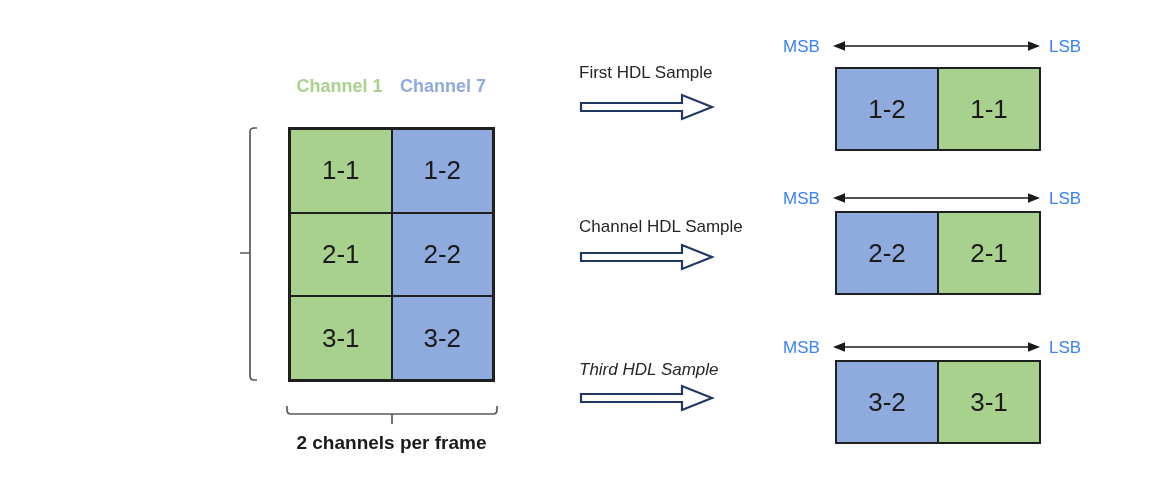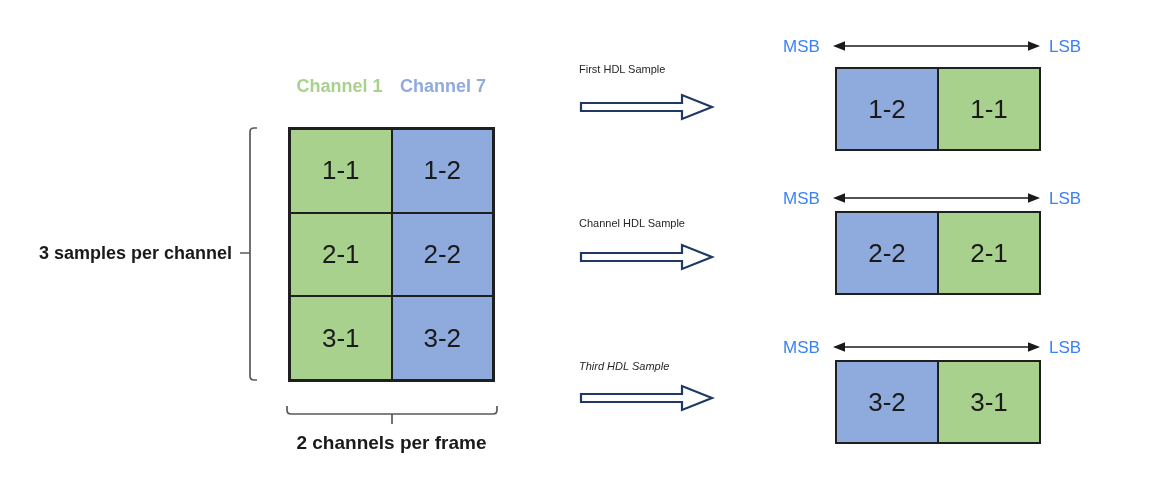--- a/index.html
+++ b/index.html
@@ -41,21 +41,21 @@
     line-height:20px;
   }
   .left-brace{left:238px;top:126px;}
   .bottom-brace{left:285px;top:404px;}
   .channels-label{
     left:288px;top:432px;width:207px;
     text-align:center;font-weight:bold;font-size:19px;color:#1a1a1a;
   }
 
   
-  .sample-label{font-size:11px;color:#262626;white-space:nowrap;}
+  .sample-label{font-size:17px;color:#262626;white-space:nowrap;}
   .lbl1{left:579px;top:63px;}
   .lbl2{left:579px;top:217px;}
   .lbl3{left:579px;top:360px;font-style:italic;}
 
   .blockarrow1{left:579px;top:93px;}
   .blockarrow2{left:579px;top:243px;}
   .blockarrow3{left:579px;top:384px;}
 
   .bitlabel{font-size:17px;color:#3b82f6;}
   .msb1{left:783px;top:37px;}  .lsb1{left:1049px;top:37px;}
@@ -92,21 +92,20 @@
 
   <div class="abs frame-grid">
     <div class="grid-cell" style="background: rgb(169, 209, 142);">1-1</div>
     <div class="grid-cell" style="background: rgb(143, 170, 220);">1-2</div>
     <div class="grid-cell" style="background: rgb(169, 209, 142);">2-1</div>
     <div class="grid-cell" style="background: rgb(143, 170, 220);">2-2</div>
     <div class="grid-cell" style="background: rgb(169, 209, 142);">3-1</div>
     <div class="grid-cell" style="background: rgb(143, 170, 220);">3-2</div>
   </div>
 
-  <div class="abs samples-label">3 samples per channel</div>
   <svg class="abs left-brace" width="20" height="258" viewBox="0 0 20 258">
     <path d="M19 2 L16 2 Q12 2 12 6 L12 250 Q12 254 16 254 L19 254 M12 127 L2 127" fill="none" stroke="#595959" stroke-width="1.7"></path>
   </svg>
 
   <svg class="abs bottom-brace" width="214" height="22" viewBox="0 0 214 22">
     <path d="M2 2 L2 6 Q2 10 6 10 L208 10 Q212 10 212 6 L212 2 M107 10 L107 20" fill="none" stroke="#595959" stroke-width="1.7"></path>
   </svg>
   <div class="abs channels-label">2 channels per frame</div>
 
   <div class="abs sample-label lbl1">First HDL Sample</div>

